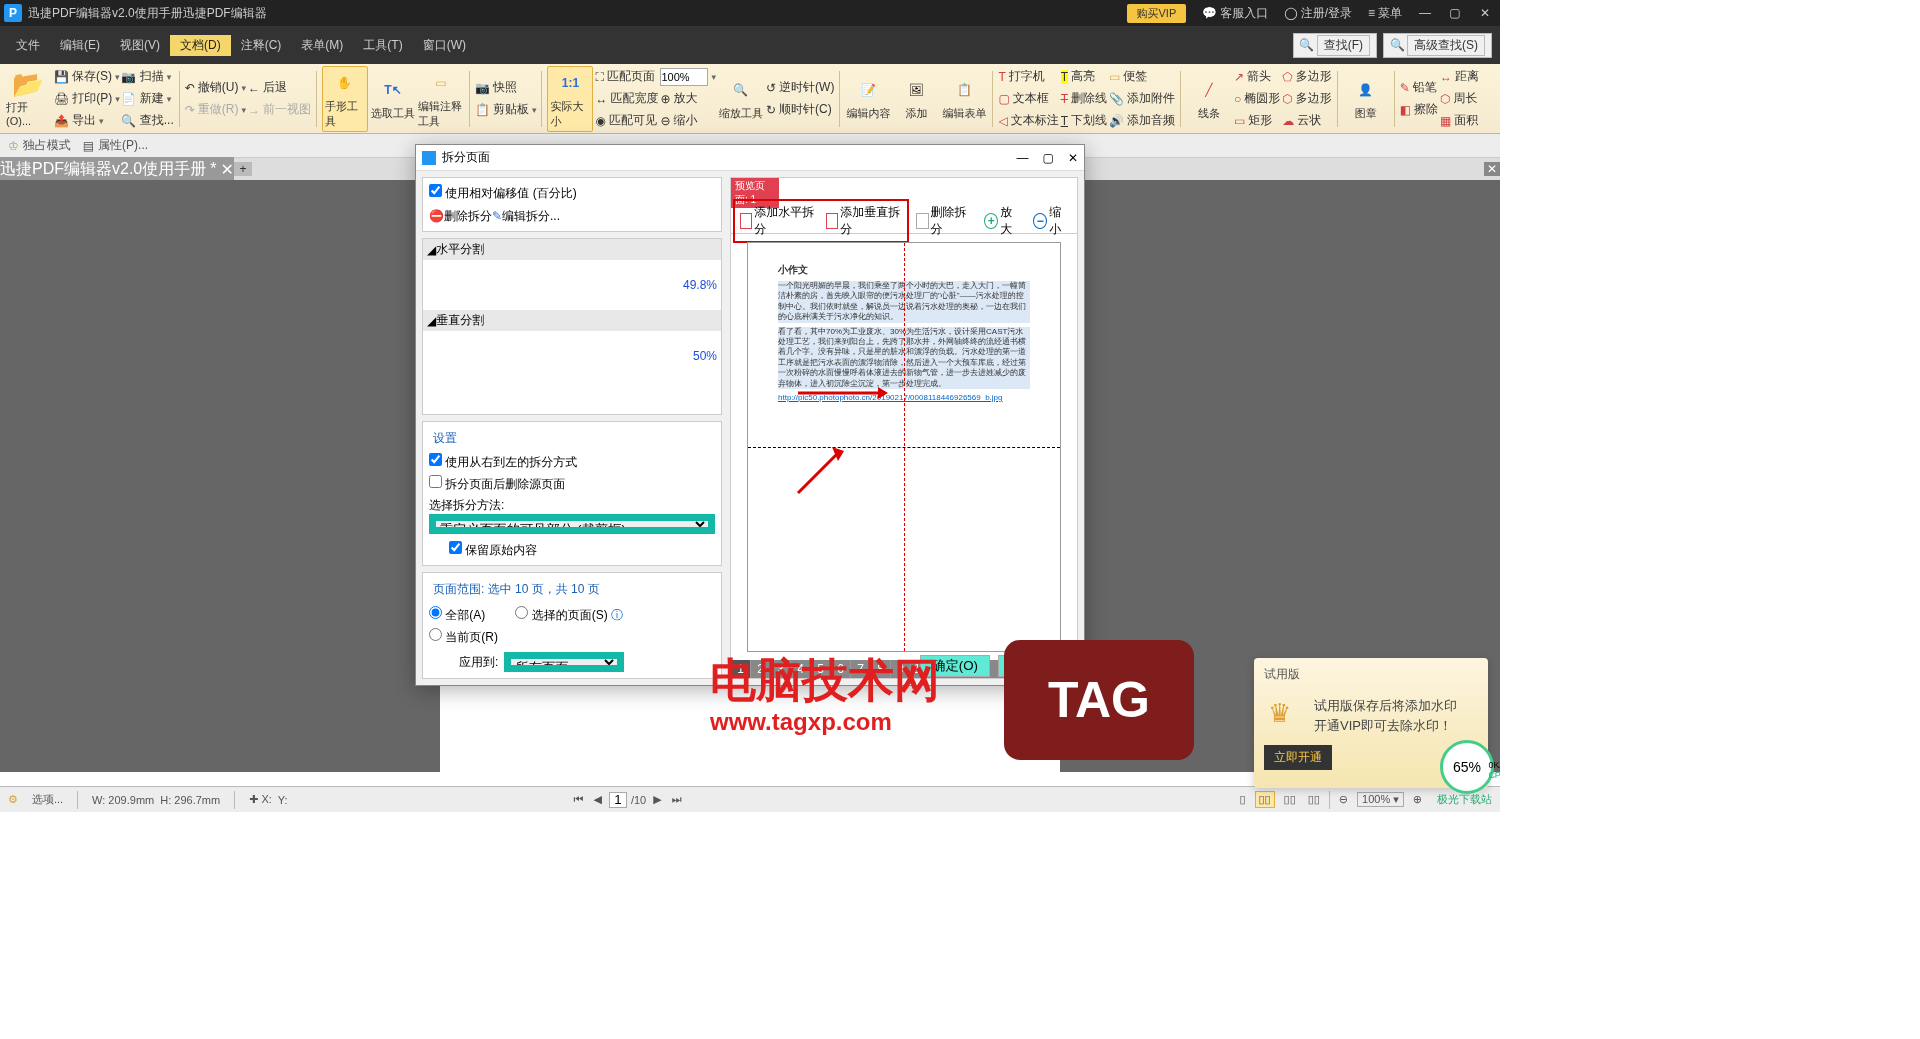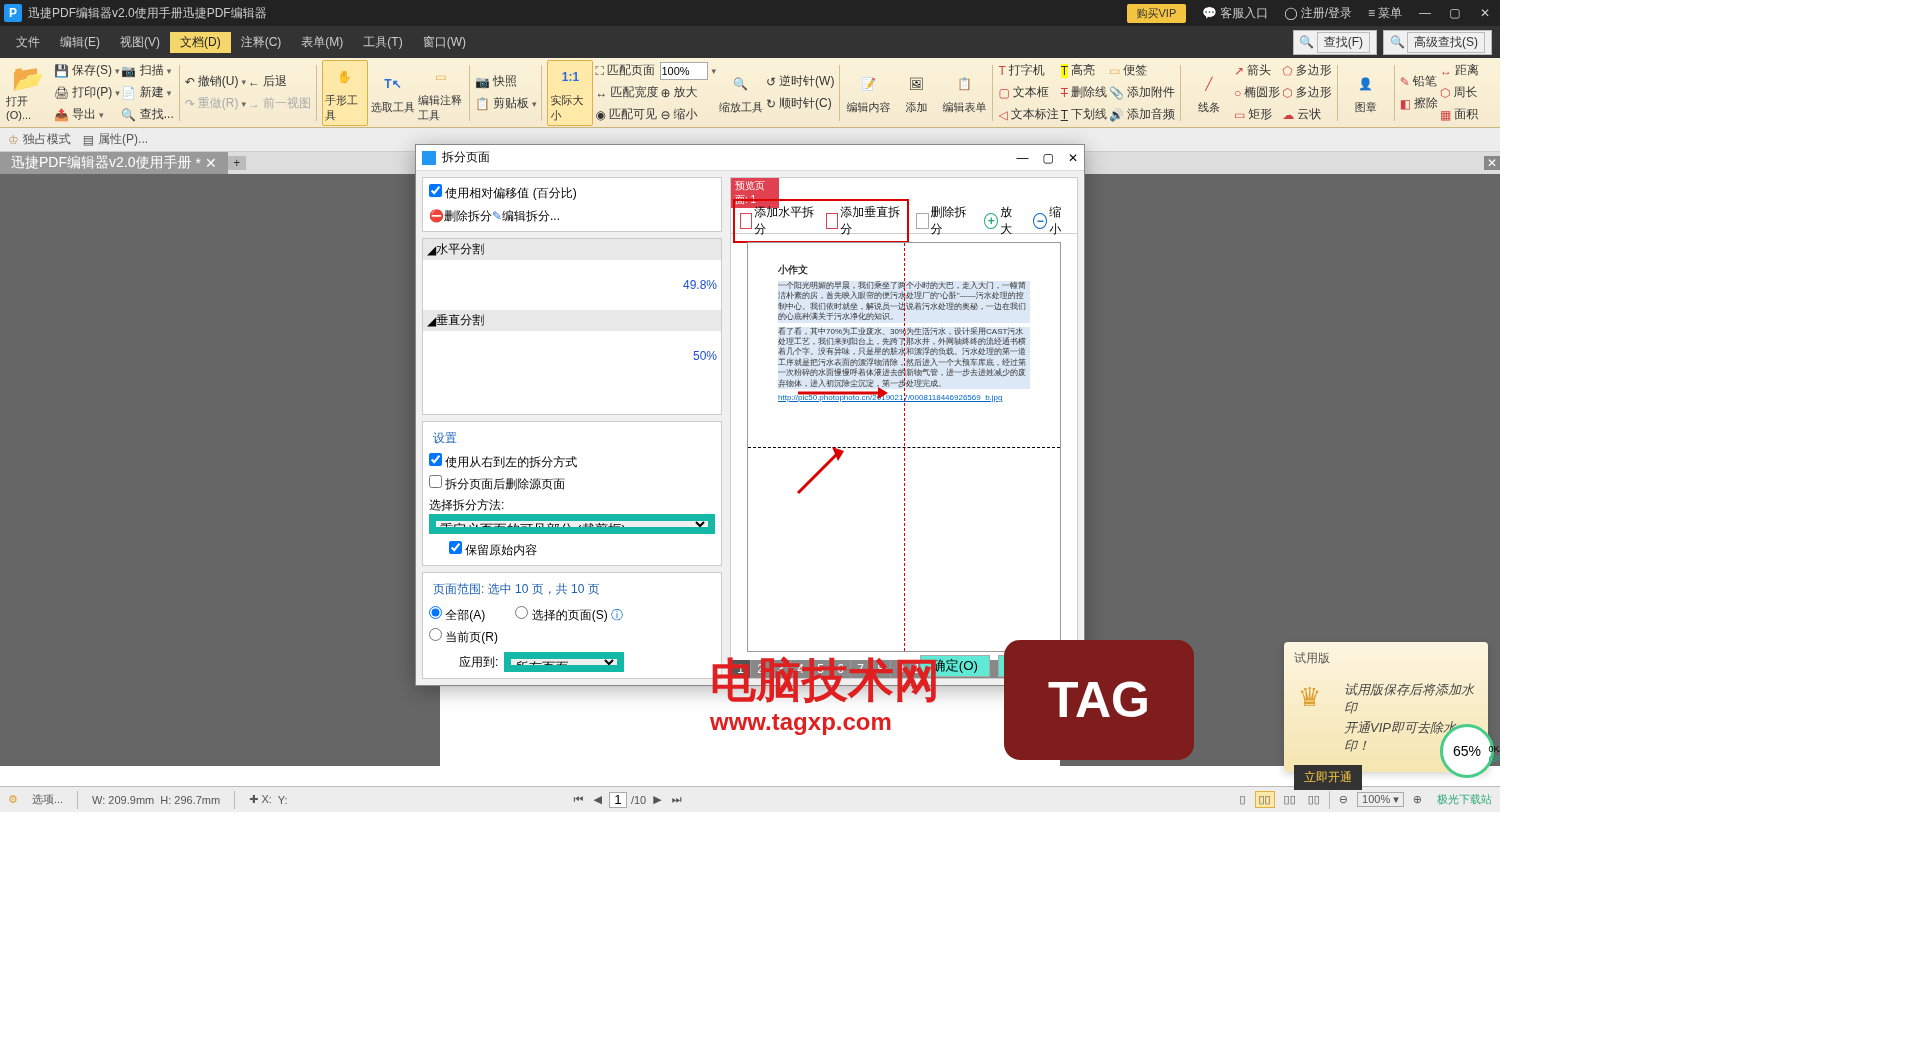--- a/index.html
+++ b/index.html
@@ -7,21 +7,21 @@
 
 
 .titlebar { background: #222; height: 26px; display: flex; align-items: center; color: #ccc; padding-left: 4px; }
 .titlebar .logo { width: 18px; height: 18px; background: #2196f3; color: #fff; display: flex; align-items: center; justify-content: center; font-weight: bold; border-radius: 2px; margin-right: 6px; }
 .titlebar .title { flex: 1; }
 .titlebar .vip-btn { background: #f5c542; color: #333; padding: 2px 10px; border-radius: 2px; margin-right: 8px; font-size: 11px; }
 .titlebar .tb-item { margin: 0 8px; color: #ccc; display: flex; align-items: center; gap: 3px; cursor: pointer; }
 .titlebar .win-ctrl { width: 30px; text-align: center; color: #ccc; cursor: pointer; }
 
 
-.menubar { background: #333; height: 32px; display: flex; align-items: center; padding-left: 6px; }
+.menubar { background: #333; height: 38px; display: flex; align-items: center; padding-left: 6px; }
 .menubar .menu-item { color: #ccc; padding: 2px 10px; cursor: pointer; }
 .menubar .menu-item.active { background: #f5d66b; color: #222; }
 .menubar .search-area { margin-left: auto; display: flex; gap: 6px; padding-right: 8px; }
 .menubar .search-area span { color: #333; background: #f0f0f0; padding: 1px 6px; border: 1px solid #bbb; display: flex; align-items: center; gap: 2px; }
 
 
 .ribbon { background: linear-gradient(#fbf3d9, #f5ead0); height: 70px; border-bottom: 1px solid #c9b87e; display: flex; align-items: center; padding: 4px 6px; gap: 2px; overflow: hidden; }
 .ribbon .sep { width: 1px; background: #d0c090; height: 56px; margin: 0 3px; }
 .ribbon .big-btn { display: flex; flex-direction: column; align-items: center; width: 46px; cursor: pointer; }
 .ribbon .big-btn .ico { width: 28px; height: 28px; display: flex; align-items: center; justify-content: center; }
@@ -31,21 +31,21 @@
 .ribbon .col { display: flex; flex-direction: column; gap: 2px; }
 .ribbon .hl { background: #ffe9a8; border: 1px solid #e0b040; padding: 2px; border-radius: 2px; }
 .ribbon input.combo { width: 48px; height: 18px; border: 1px solid #aaa; font-size: 11px; }
 
 
 .secondbar { background: #ededed; height: 24px; display: flex; align-items: center; padding-left: 8px; gap: 12px; border-bottom: 1px solid #ccc; }
 .secondbar .sb-item { display: flex; align-items: center; gap: 4px; color: #555; cursor: pointer; }
 
 
 .doctabs { background: #ddd; height: 22px; display: flex; align-items: center; }
-.doctabs .doc-tab { background: #999; color: #fff; padding: 2px 11px; font-size: 14px; display: flex; align-items: center; gap: 4px; }
+.doctabs .doc-tab { background: #999; color: #fff; padding: 2px 0; font-size: 16px; display: flex; align-items: center; gap: 4px; }
 .doctabs .plus { width: 18px; text-align: center; background: #bbb; color: #333; cursor: pointer; }
 
 
 .main { position: relative; background: #666; height: 592px; }
 
 
 .dialog { position: absolute; left: 415px; top: 144px; width: 670px; height: 542px; background: #f0f0f0; border: 1px solid #888; box-shadow: 0 4px 20px rgba(0,0,0,0.3); z-index: 10; }
 .dialog .dlg-title { background: #fff; height: 26px; display: flex; align-items: center; padding: 0 6px; border-bottom: 1px solid #ddd; }
 .dialog .dlg-title .dlg-ico { width: 14px; height: 14px; background: #2196f3; margin-right: 6px; }
 .dialog .dlg-title .dlg-win { margin-left: auto; display: flex; gap: 14px; }
@@ -75,23 +75,23 @@
 .dialog .pagenums span.active { background: #555; }
 .dialog .dlg-footer { position: absolute; bottom: 8px; right: 16px; display: flex; gap: 8px; }
 .dialog .dlg-footer button { width: 70px; height: 22px; border: 1px solid #aaa; background: #5eead4; }
 
 
 .watermark { position: absolute; left: 710px; top: 650px; font-size: 46px; font-weight: bold; color: #e02020; z-index: 50; pointer-events: none; }
 .watermark .sub { font-size: 24px; color: #e02020; display: block; margin-top: -4px; }
 .tag-logo { position: absolute; left: 1004px; top: 640px; width: 190px; height: 120px; background: #7f1d1d; border-radius: 16px; color: #fff; font-size: 50px; font-weight: bold; display: flex; align-items: center; justify-content: center; z-index: 50; }
 
 
-.promo { position: absolute; right: 12px; bottom: 40px; width: 204px; height: 130px; background: linear-gradient(#fdf5e0, #f5e5b0); border-radius: 4px; z-index: 40; padding: 8px 10px; box-shadow: 0 2px 8px rgba(0,0,0,0.2); }
+.promo { position: absolute; right: 12px; bottom: 24px; width: 234px; height: 130px; background: linear-gradient(#fdf5e0, #f5e5b0); border-radius: 4px; z-index: 40; padding: 8px 10px; box-shadow: 0 2px 8px rgba(0,0,0,0.2); }
 .promo .p-title { font-size: 12px; color: #555; }
-.promo .p-line { font-size: 13px; color: #444; margin-top: 14px; font-style: italic; }
+.promo .p-line { font-size: 13px; color: #444; margin-top: 14px; }
 .promo .p-btn { background: #333; color: #f5c542; padding: 4px 10px; margin-top: 10px; display: inline-block; }
 .promo .crown { position: absolute; left: 14px; top: 40px; font-size: 26px; color: #e0a030; }
 .promo .cpu-gauge { position: absolute; right: -6px; bottom: -6px; width: 54px; height: 54px; border-radius: 50%; background: #fff; border: 3px solid #4c8; display: flex; flex-direction: column; align-items: center; justify-content: center; font-size: 14px; z-index: 60; }
 .promo .cpu-sub { position: absolute; right: -42px; bottom: 8px; font-size: 9px; z-index:60; }
 
 
 .statusbar { position: absolute; bottom: 0; left: 0; right: 0; height: 26px; background: #ededed; border-top: 1px solid #bbb; display: flex; align-items: center; padding: 0 8px; gap: 14px; color: #555; font-size: 11px; z-index: 5; }
 .statusbar .gear { color: #e0a030; }
 .statusbar .center-nav { margin-left: auto; margin-right: auto; display: flex; align-items: center; gap: 4px; }
 .statusbar .center-nav input { width: 18px; text-align: center; border: 1px solid #aaa; height: 16px; }

